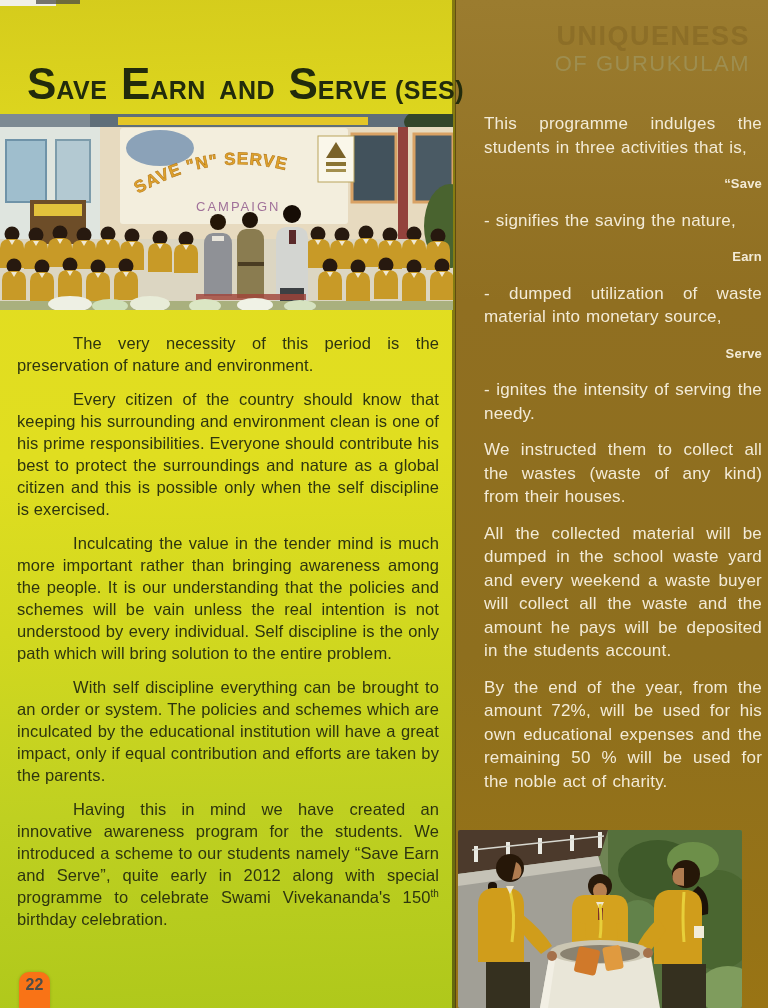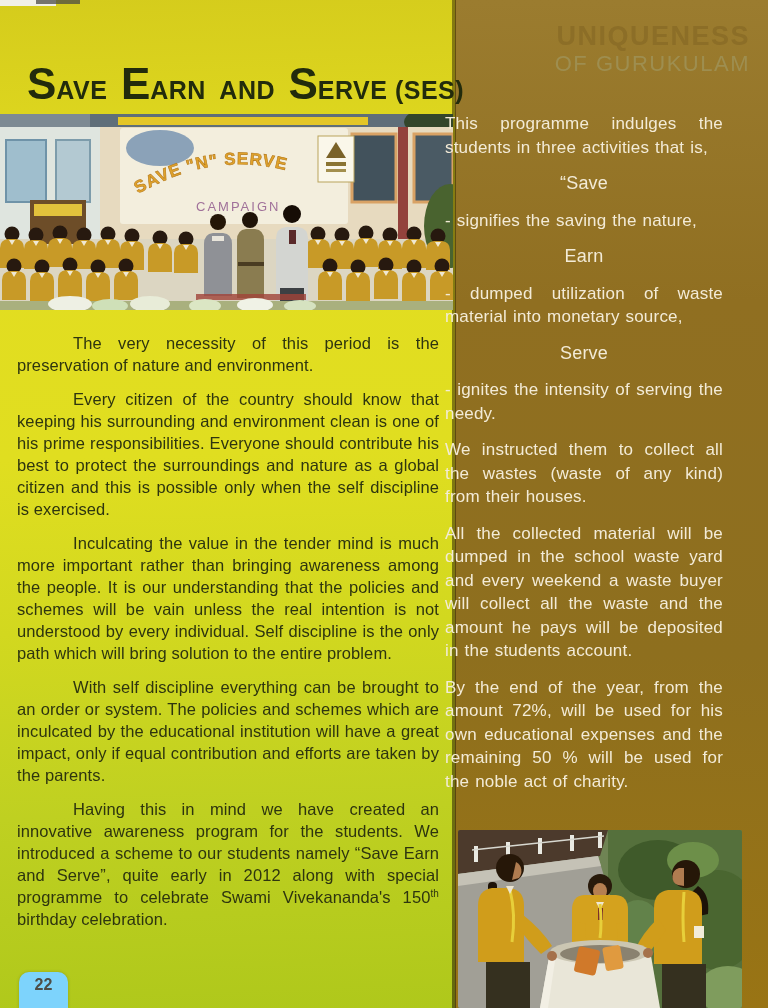--- a/index.html
+++ b/index.html
@@ -39,30 +39,30 @@
   
   .left-text {
     position:absolute; left:17px; top:332px; width:422px;
     font-size:16.5px; line-height:22px; color:#2e350f;
     text-align:justify; letter-spacing:.1px;
   }
   .left-text p { margin:0 0 12px 0; text-indent:56px; }
   .left-text sup { font-size:10px; vertical-align:super; line-height:0; }
   
   .right-text {
-    position:absolute; left:445px; top:112px; width:278px;
+    position:absolute; left:484px; top:112px; width:278px;
     font-size:17px; line-height:23.5px; color:#f3ebd7;
     text-align:justify; letter-spacing:.2px; word-spacing:1px;
   }
   .right-text .rp { margin:0 0 13px 0; }
-  .right-text .rh { margin:0 0 13px 0; font-size:18px; font-weight:400; text-align:center; }
+  .right-text .rh { margin:0 0 13px 0; font-size:13px; font-weight:700; text-align:right; }
   
   .page-tab {
-    position:absolute; left:19px; bottom:0; width:49px; height:36px;
-    background:#7dd3fc; border-radius:10px 10px 0 0;
+    position:absolute; left:19px; bottom:0; width:31px; height:36px;
+    background:#f97316; border-radius:10px 10px 0 0;
     box-shadow:0 0 3px rgba(90,90,20,.35);
     text-align:center;
   }
   .page-tab .num { font-size:16px; font-weight:700; color:#4d4d47; margin-top:4px; display:inline-block; }
 </style>
 </head>
 <body>
 
 <div class="page">
 

